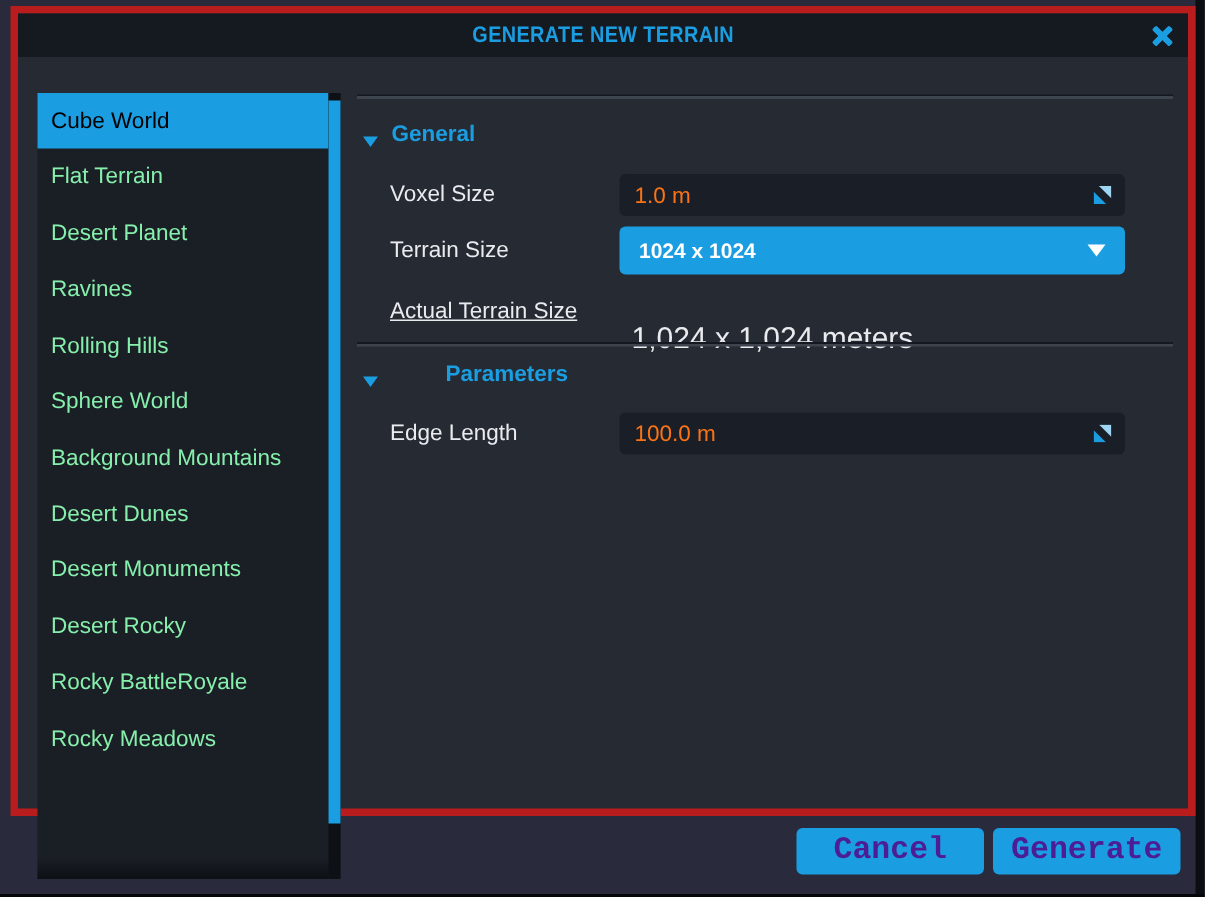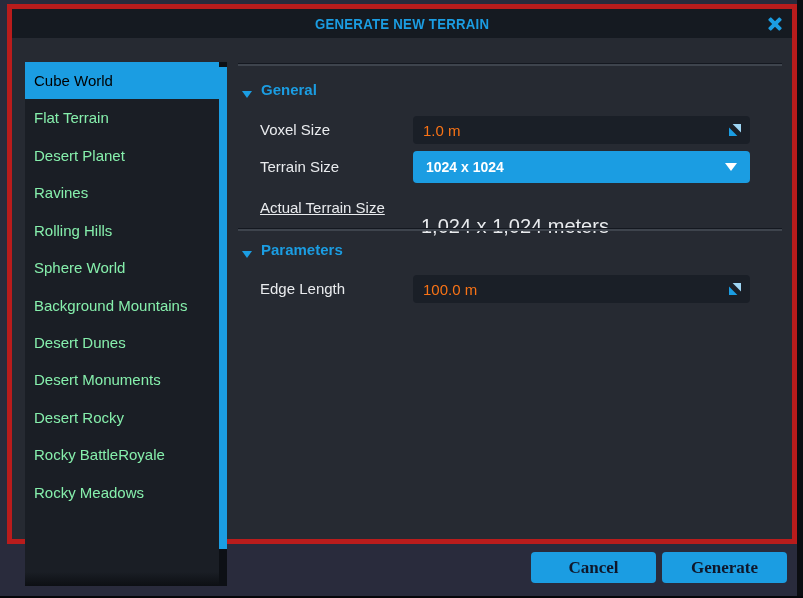--- a/index.html
+++ b/index.html
@@ -35,21 +35,21 @@
   .scroll-track{position:absolute;right:0;top:0;width:8px;height:100%;background:#0d1015;}
   .scroll-thumb{position:absolute;left:0;top:5px;width:8px;height:482px;background:var(--accent);}
   .list-fade{position:absolute;left:0;bottom:0;width:194px;height:14px;pointer-events:none;
              background:linear-gradient(to bottom,rgba(5,7,10,0),rgba(5,7,10,.65));}
 
   
   .divider{position:absolute;left:226px;width:544px;height:3px;
            background:linear-gradient(#141820 0 40%,#3e444d 40% 100%);}
   .d1{top:54px;} .d2{top:219px;}
   .section-h{position:absolute;left:230px;height:18px;display:flex;align-items:flex-end;cursor:pointer;}
-  .sh-g{top:71px;} .sh-p{top:231px;}
+  .sh-g{top:71px;} .sh-p{top:231px;gap:36px;}
   .tri-down{width:0;height:0;border-left:5px solid transparent;border-right:5px solid transparent;
             border-top:7px solid var(--accent);}
   .section-h span.lbl{margin-left:9px;color:var(--accent);font-size:15px;font-weight:bold;}
 
   .row-label{position:absolute;left:248px;font-size:15px;color:#e9ebee;white-space:nowrap;}
   .lab-voxel{top:107px;line-height:28px;}
   .lab-terrain{top:142px;line-height:32px;}
   .lab-actual{top:188px;line-height:22px;text-decoration:underline;}
   .lab-edge{top:266px;line-height:28px;}
 
@@ -65,21 +65,21 @@
 
   .dropdown{position:absolute;left:401px;top:142px;width:337px;height:32px;background:var(--accent);
             border-radius:4px;cursor:pointer;}
   .dropdown .val{position:absolute;left:13px;top:0;line-height:32px;color:#fff;font-size:14px;font-weight:bold;}
   .caret{position:absolute;right:13px;top:12px;width:0;height:0;
          border-left:6.5px solid transparent;border-right:6.5px solid transparent;border-top:8px solid #fff;}
 
   .static-val{position:absolute;left:409px;top:188px;line-height:22px;font-size:20px;color:#e9ebee;white-space:nowrap;margin-top:18px;}
 
   .btn{position:absolute;top:543px;width:125px;height:31px;background:var(--accent);border:none;
-       border-radius:4px;color:#0f172a;font-size:17px;font-weight:bold;font-family:Liberation Serif, serif;cursor:pointer;}
+       border-radius:4px;color:#4c1d95;font-size:21px;font-weight:bold;font-family:Liberation Mono, monospace;cursor:pointer;}
   .btn-cancel{left:519px;} .btn-generate{left:650px;}
 </style>
 </head>
 <body>
 
 <div class="screen">
   <div class="bg-right"></div>
   <div class="bg-bottom"></div>
 
   <div class="dialog">

